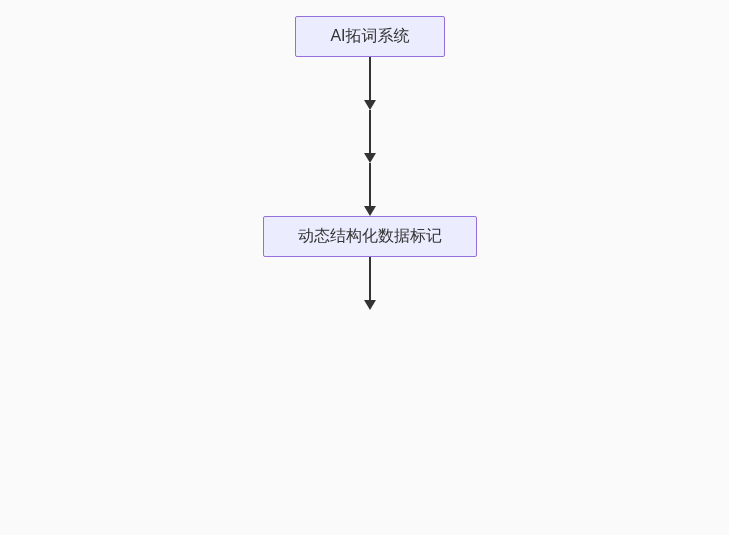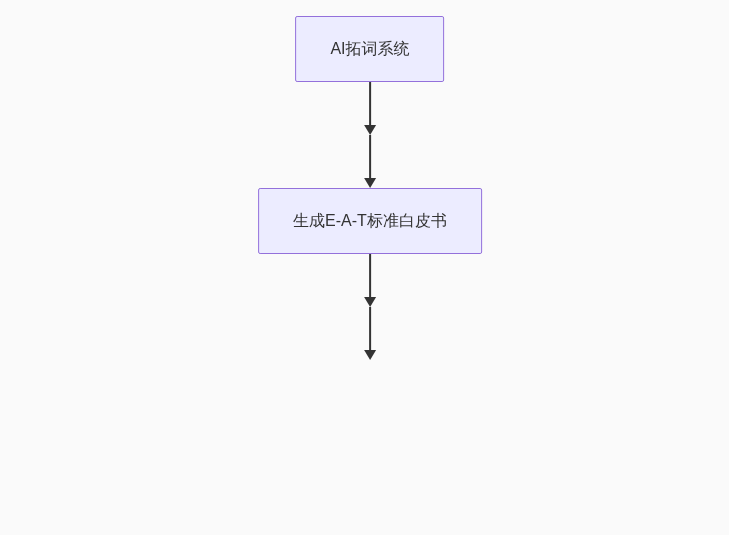--- a/index.html
+++ b/index.html
@@ -20,21 +20,21 @@
   .flow {
     position: absolute;
     left: 370px;
     top: 16px;
     transform: translateX(-50%);
     display: flex;
     flex-direction: column;
     align-items: center;
   }
   .node {
-    height: 66px;
+    height: 41px;
     padding: 0 34px;
     background: var(--node-fill);
     border: 1px solid var(--node-border);
     border-radius: 2px;
     display: flex;
     align-items: center;
     justify-content: flex-start;
     font-size: 16px;
     color: var(--node-text);
     white-space: nowrap;
@@ -73,29 +73,29 @@
     <div class="shaft"></div>
     <div class="head"></div>
   </div>
 
 
   <div class="edge">
     <div class="shaft"></div>
     <div class="head"></div>
   </div>
 
-  <div class="node">
-    <span>生成E-A-T标准白皮书</span>
-  </div>
 
   <div class="edge">
     <div class="shaft"></div>
     <div class="head"></div>
   </div>
 
+  <div class="node">
+    <span>动态结构化数据标记</span>
+  </div>
 
   <div class="edge">
     <div class="shaft"></div>
     <div class="head"></div>
   </div>
 
 
 </div>
 
 </body></html>

